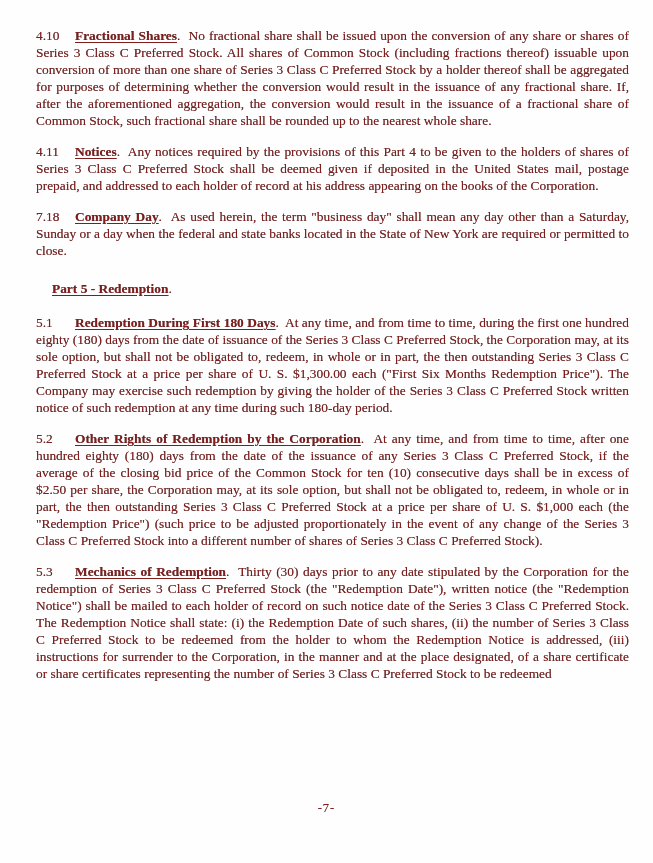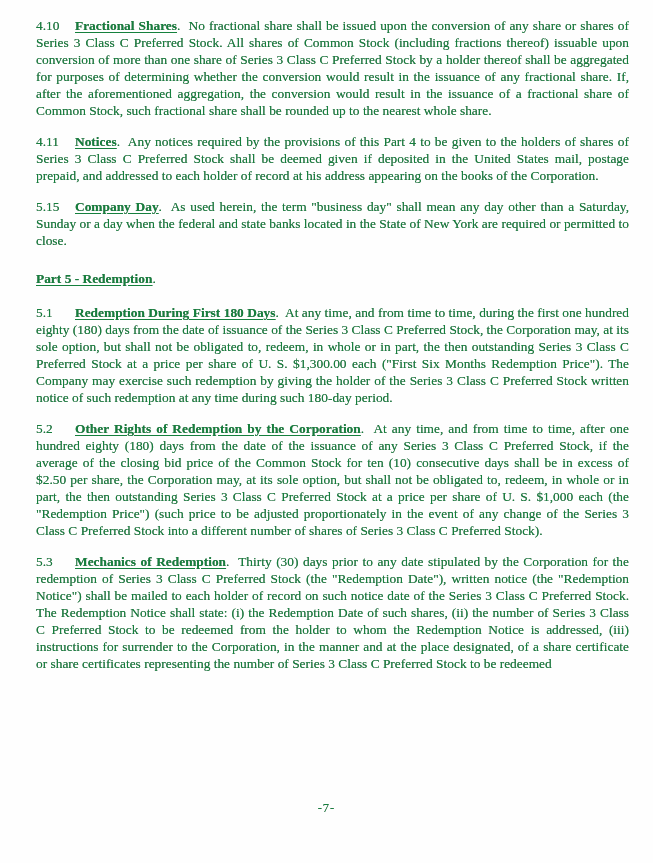--- a/index.html
+++ b/index.html
@@ -6,45 +6,45 @@
     margin: 0;
     padding: 0;
     background: #ffffff;
   }
   .page {
     position: relative;
     width: 653px;
     height: 863px;
     background: #fefefe;
     box-sizing: border-box;
-    padding: 17px 24px 0 36px;
+    padding: 27px 24px 0 36px;
     overflow: hidden;
     font-family: "Liberation Serif", "DejaVu Serif", serif;
     font-size: 13.4px;
     line-height: 17px;
-    color: #15803d;
+    color: #7f1d1d;
     text-shadow: 0 0 0.5px rgba(20,20,20,0.55);
   }
   .para {
     margin: 0 0 14px 0;
     text-align: justify;
   }
   .num {
     display: inline-block;
     width: 39px;
     font-weight: bold;
     font-weight: normal;
   }
   .head {
     font-weight: bold;
     text-decoration: underline;
     text-underline-offset: 2px;
   }
   .part {
-    margin: 21px 0 17px 0;
+    margin: 21px 0 17px 16px;
     text-align: left;
   }
   .footer {
     position: absolute;
     left: 0;
     right: 0;
     top: 800px;
     text-align: center;
     font-size: 12.5px;
     letter-spacing: 1px;
@@ -52,21 +52,21 @@
 </style>
 </head>
 <body>
 
 <div class="page">
 
   <p class="para"><span class="num">4.10</span><span class="head">Fractional Shares</span><span>.</span>&nbsp; <span>No fractional share shall be issued upon the conversion of any share or shares of Series 3 Class C Preferred Stock.  All shares of Common Stock (including fractions thereof) issuable upon conversion of more than one share of Series 3 Class C Preferred Stock by a holder thereof shall be aggregated for purposes of determining whether the conversion would result in the issuance of any fractional share.  If, after the aforementioned aggregation, the conversion would result in the issuance of a fractional share of Common Stock, such fractional share shall be rounded up to the nearest whole share.</span></p>
 
   <p class="para"><span class="num">4.11</span><span class="head">Notices</span><span>.</span>&nbsp; <span>Any notices required by the provisions of this Part 4 to be given to the holders of shares of Series 3 Class C Preferred Stock shall be deemed given if deposited in the United States mail, postage prepaid, and addressed to each holder of record at his address appearing on the books of the Corporation.</span></p>
 
-  <p class="para"><span class="num">5.15</span><span class="head">Company Day</span><span>.</span>&nbsp; <span>As used herein, the term "business day" shall mean any day other than a Saturday, Sunday or a day when the federal and state banks located in the State of New York are required or permitted to close.</span></p>
+  <p class="para"><span class="num">7.18</span><span class="head">Company Day</span><span>.</span>&nbsp; <span>As used herein, the term "business day" shall mean any day other than a Saturday, Sunday or a day when the federal and state banks located in the State of New York are required or permitted to close.</span></p>
 
   <p class="para part"><span class="head">Part 5 - Redemption</span><span>.</span></p>
 
   <p class="para"><span class="num">5.1</span><span class="head">Redemption During First 180 Days</span><span>.</span>&nbsp; <span>At any time, and from time to time, during the first one hundred eighty (180) days from the date of issuance of the Series 3 Class C Preferred Stock, the Corporation may, at its sole option, but shall not be obligated to, redeem, in whole or in part, the then outstanding Series 3 Class C Preferred Stock at a price per share of U. S. $1,300.00 each ("First Six Months Redemption Price").  The Company may exercise such redemption by giving the holder of the Series 3 Class C Preferred Stock written notice of such redemption at any time during such 180-day period.</span></p>
 
   <p class="para"><span class="num">5.2</span><span class="head">Other Rights of Redemption by the Corporation</span><span>.</span>&nbsp; <span>At any time, and from time to time, after one hundred eighty (180) days from the date of the issuance of any Series 3 Class C Preferred Stock, if the average of the closing bid price of the Common Stock for ten (10) consecutive days shall be in excess of $2.50 per share, the Corporation may, at its sole option, but shall not be obligated to, redeem, in whole or in part, the then outstanding Series 3 Class C Preferred Stock at a price per share of U. S. $1,000 each (the "Redemption Price") (such price to be adjusted proportionately in the event of any change of the Series 3 Class C Preferred Stock into a different number of shares of Series 3 Class C Preferred Stock).</span></p>
 
   <p class="para"><span class="num">5.3</span><span class="head">Mechanics of Redemption</span><span>.</span>&nbsp; <span>Thirty (30) days prior to any date stipulated by the Corporation for the redemption of Series 3 Class C Preferred Stock (the "Redemption Date"), written notice (the "Redemption Notice") shall be mailed to each holder of record on such notice date of the Series 3 Class C Preferred Stock.  The Redemption Notice shall state: (i) the Redemption Date of such shares, (ii) the number of Series 3 Class C Preferred Stock to be redeemed from the holder to whom the Redemption Notice is addressed, (iii) instructions for surrender to the Corporation, in the manner and at the place designated, of a share certificate or share certificates representing the number of Series 3 Class C Preferred Stock to be redeemed</span></p>
 
   <div class="footer">-7-</div>

